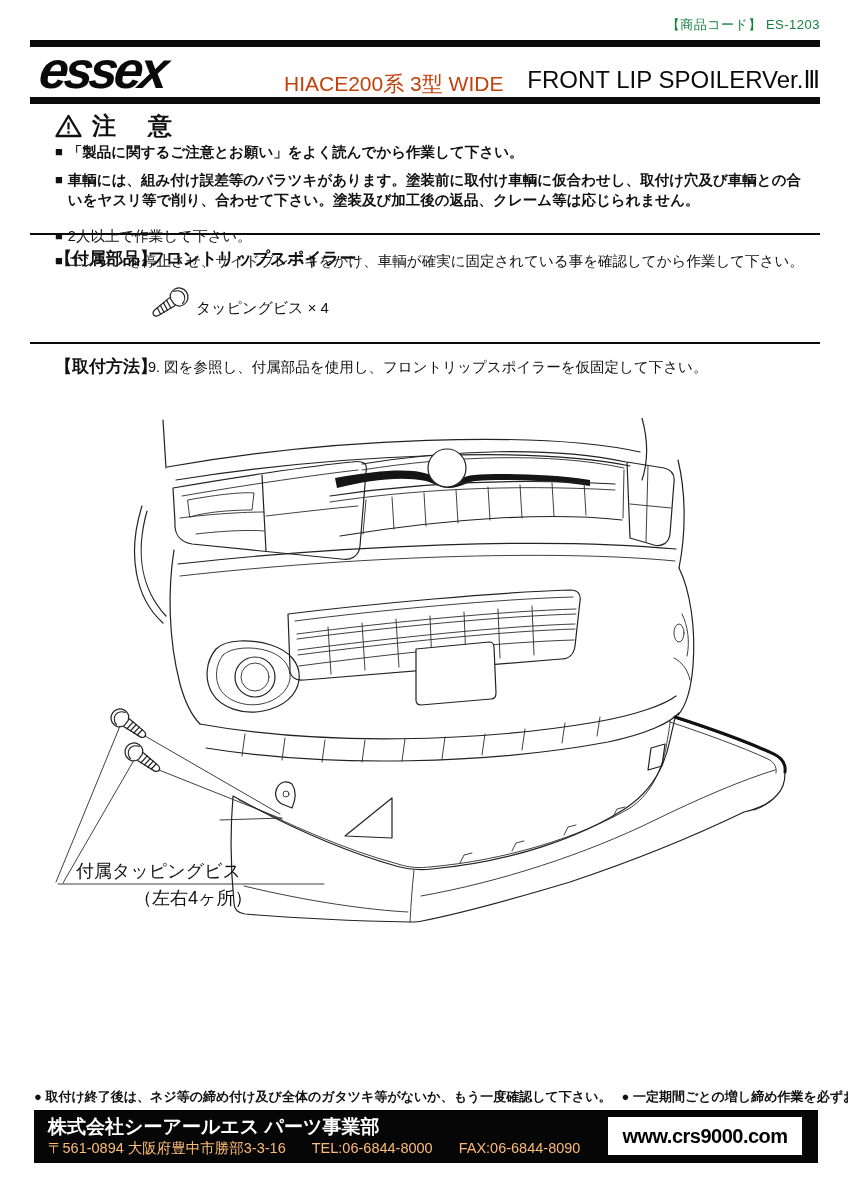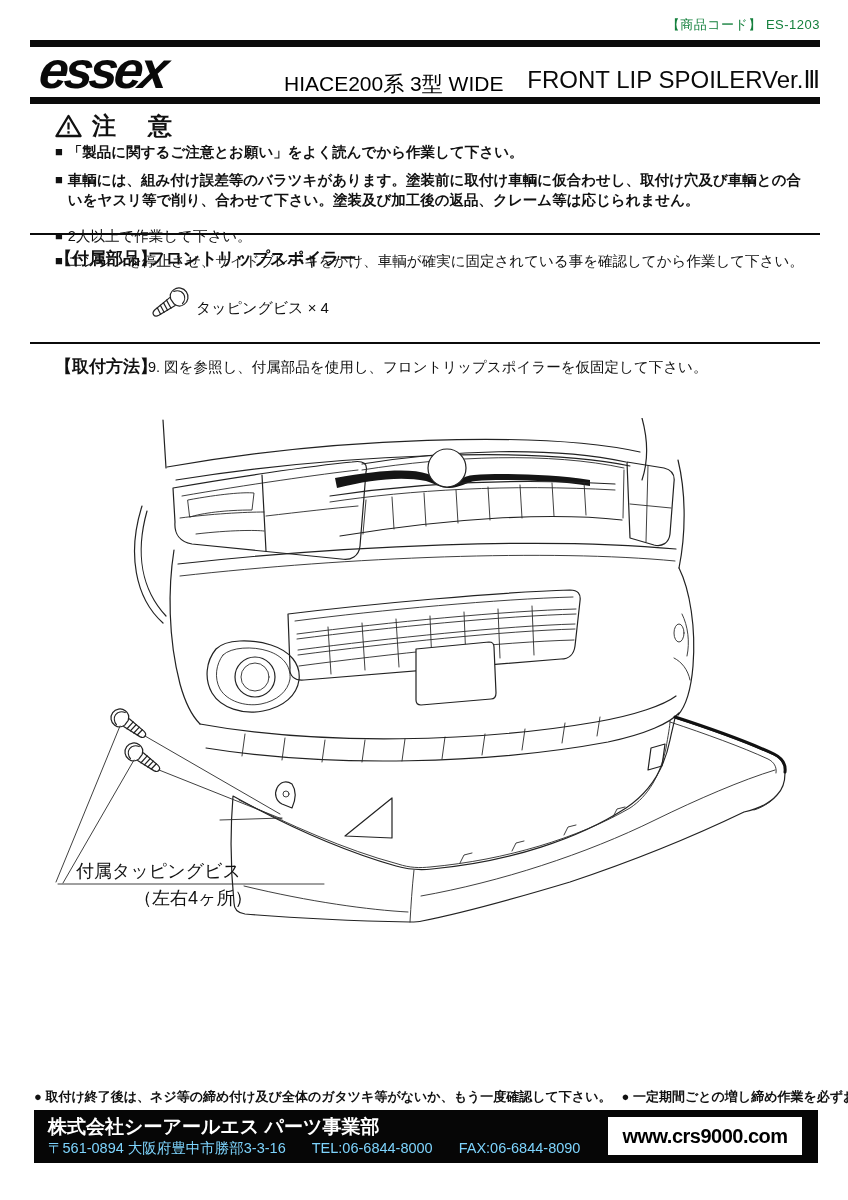--- a/index.html
+++ b/index.html
@@ -12,21 +12,21 @@
   .abs{position:absolute;}
   .rule{position:absolute;background:#0b0b0b;}
   
   .code{top:16px;right:28px;font-size:13px;color:#15803d;letter-spacing:.5px;}
   .rule-top{left:30px;width:790px;top:40px;height:7px;}
   .rule-head{left:30px;width:790px;top:97px;height:7px;}
   .brand{
     left:40px;top:44px;font-size:52px;font-weight:bold;font-style:italic;
     letter-spacing:-4px;transform:skewX(-8deg);line-height:1;color:#0a0a0a;
   }
-  .model{left:284px;top:70px;font-size:21px;color:#000000;}
+  .model{left:284px;top:70px;font-size:21px;color:#c2410c;}
   .prodtitle{right:28px;top:66px;font-size:24px;color:#0a0a0a;white-space:nowrap;}
   .prodtitle .ver{}
   
   .cau-head{left:55px;top:110px;display:flex;align-items:center;gap:10px;}
   .cau-title{font-size:24px;font-weight:bold;letter-spacing:4px;}
   .cau-list{left:55px;top:142px;width:752px;}
   .cau-item{display:flex;align-items:flex-start;line-height:20px;}
   .cau-item .sq{flex:0 0 auto;margin-right:5px;font-size:13px;line-height:20px;}
   .cau-item.b{font-weight:bold;font-size:14.5px;}
   .cau-item.n{font-weight:normal;font-size:14.5px;}
@@ -43,21 +43,21 @@
   .inst-label{left:55px;top:355px;}
   .inst-steps{left:148px;top:356px;font-size:14.5px;line-height:23px;}
   
   .diagram{left:30px;top:418px;}
   .dlabel{font-size:18px;fill:#111;}
   
   .fnotes{left:34px;top:1088px;width:786px;font-size:13px;font-weight:bold;white-space:nowrap;}
   .fnotes .gap{display:inline-block;width:10px;}
   .fbar{left:34px;top:1110px;width:784px;height:53px;background:#060606;}
   .fcompany{left:14px;top:4px;font-size:19px;font-weight:bold;color:#fff;white-space:nowrap;}
-  .faddr{left:14px;top:29px;font-size:14.5px;color:#7dd3fc;white-space:nowrap;}
+  .faddr{left:14px;top:29px;font-size:14.5px;color:#fdba74;white-space:nowrap;}
   .faddr span{margin-right:26px;}
   .fweb{
     right:16px;top:7px;width:194px;height:38px;background:#fff;color:#000;
     display:flex;align-items:center;justify-content:center;
     font-size:20px;font-weight:bold;letter-spacing:-.5px;
   }
   svg{display:block;}
   .ln{stroke:#222;fill:none;stroke-width:1.2;stroke-linecap:round;stroke-linejoin:round;}
   .lnthin{stroke:#2a2a2a;fill:none;stroke-width:.9;stroke-linecap:round;stroke-linejoin:round;}
   .lnbold{stroke:#111;fill:none;stroke-width:3;stroke-linecap:round;stroke-linejoin:round;}

